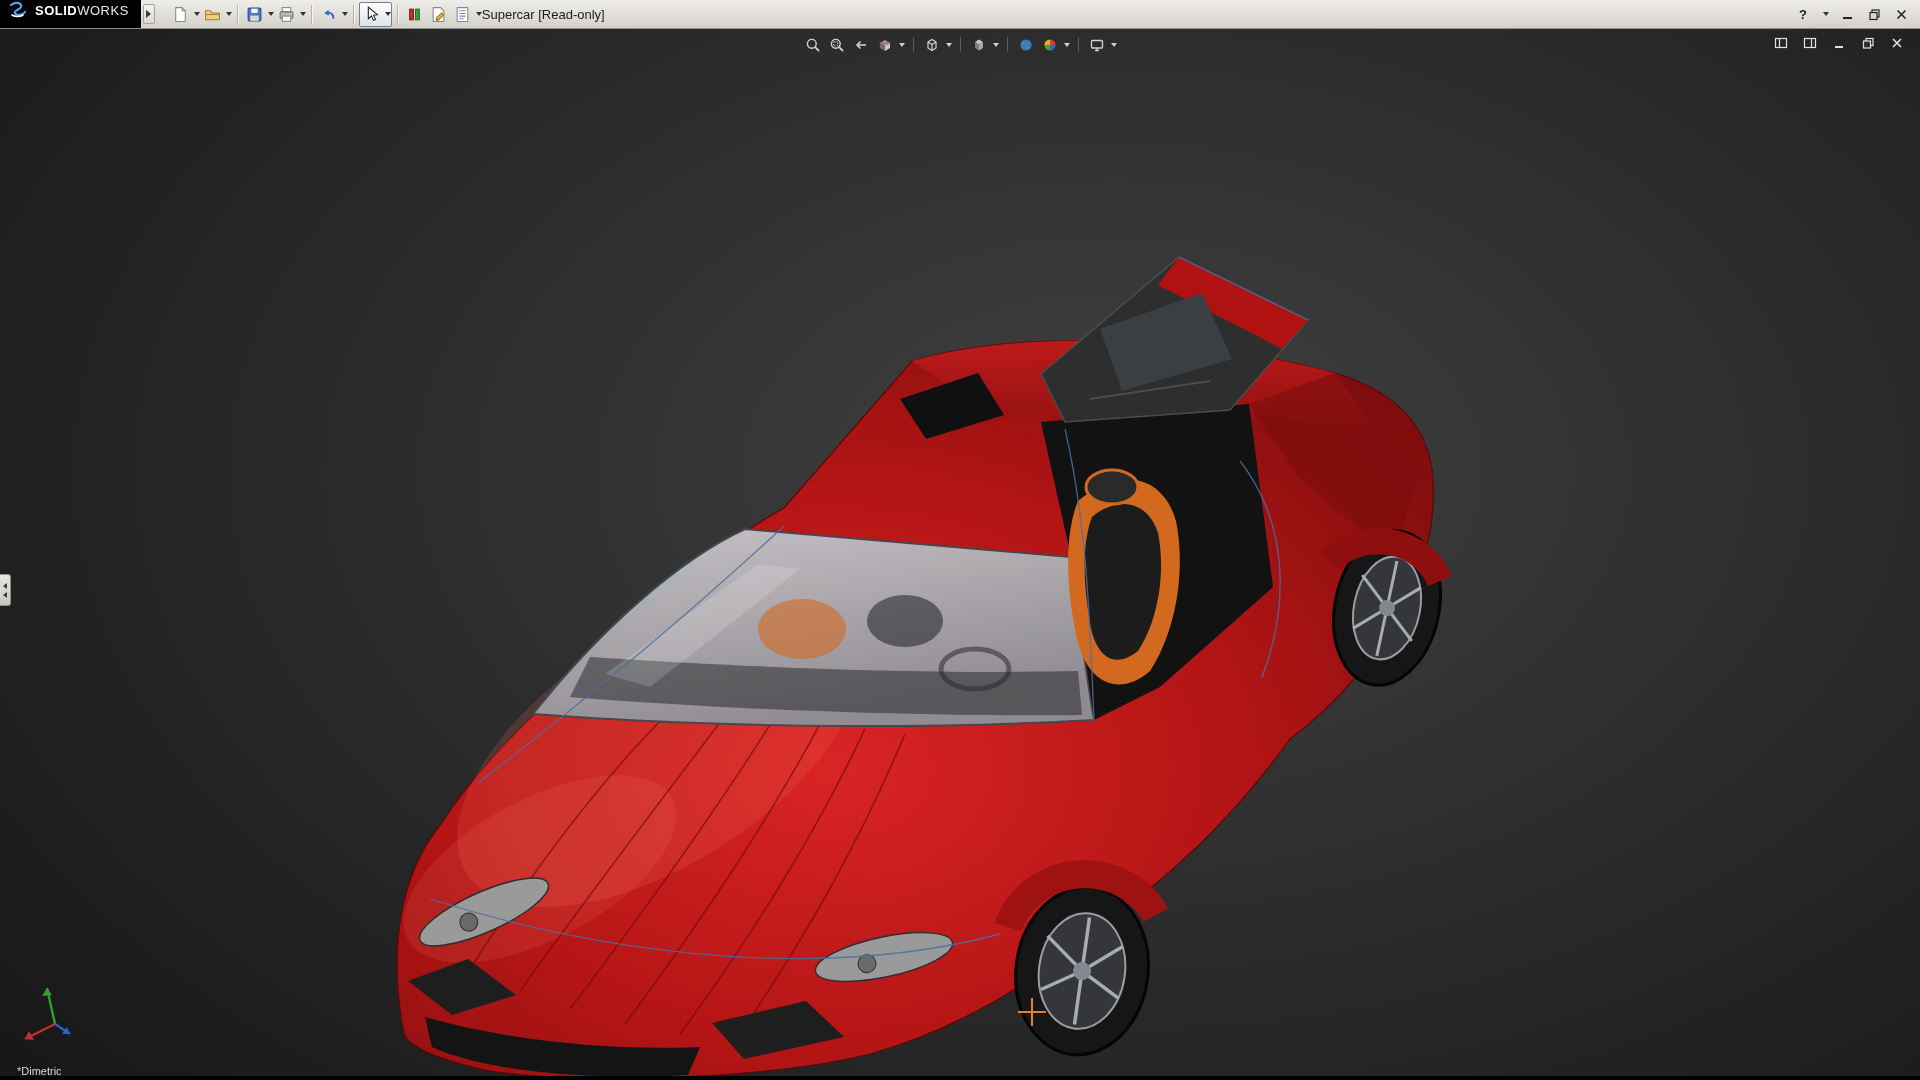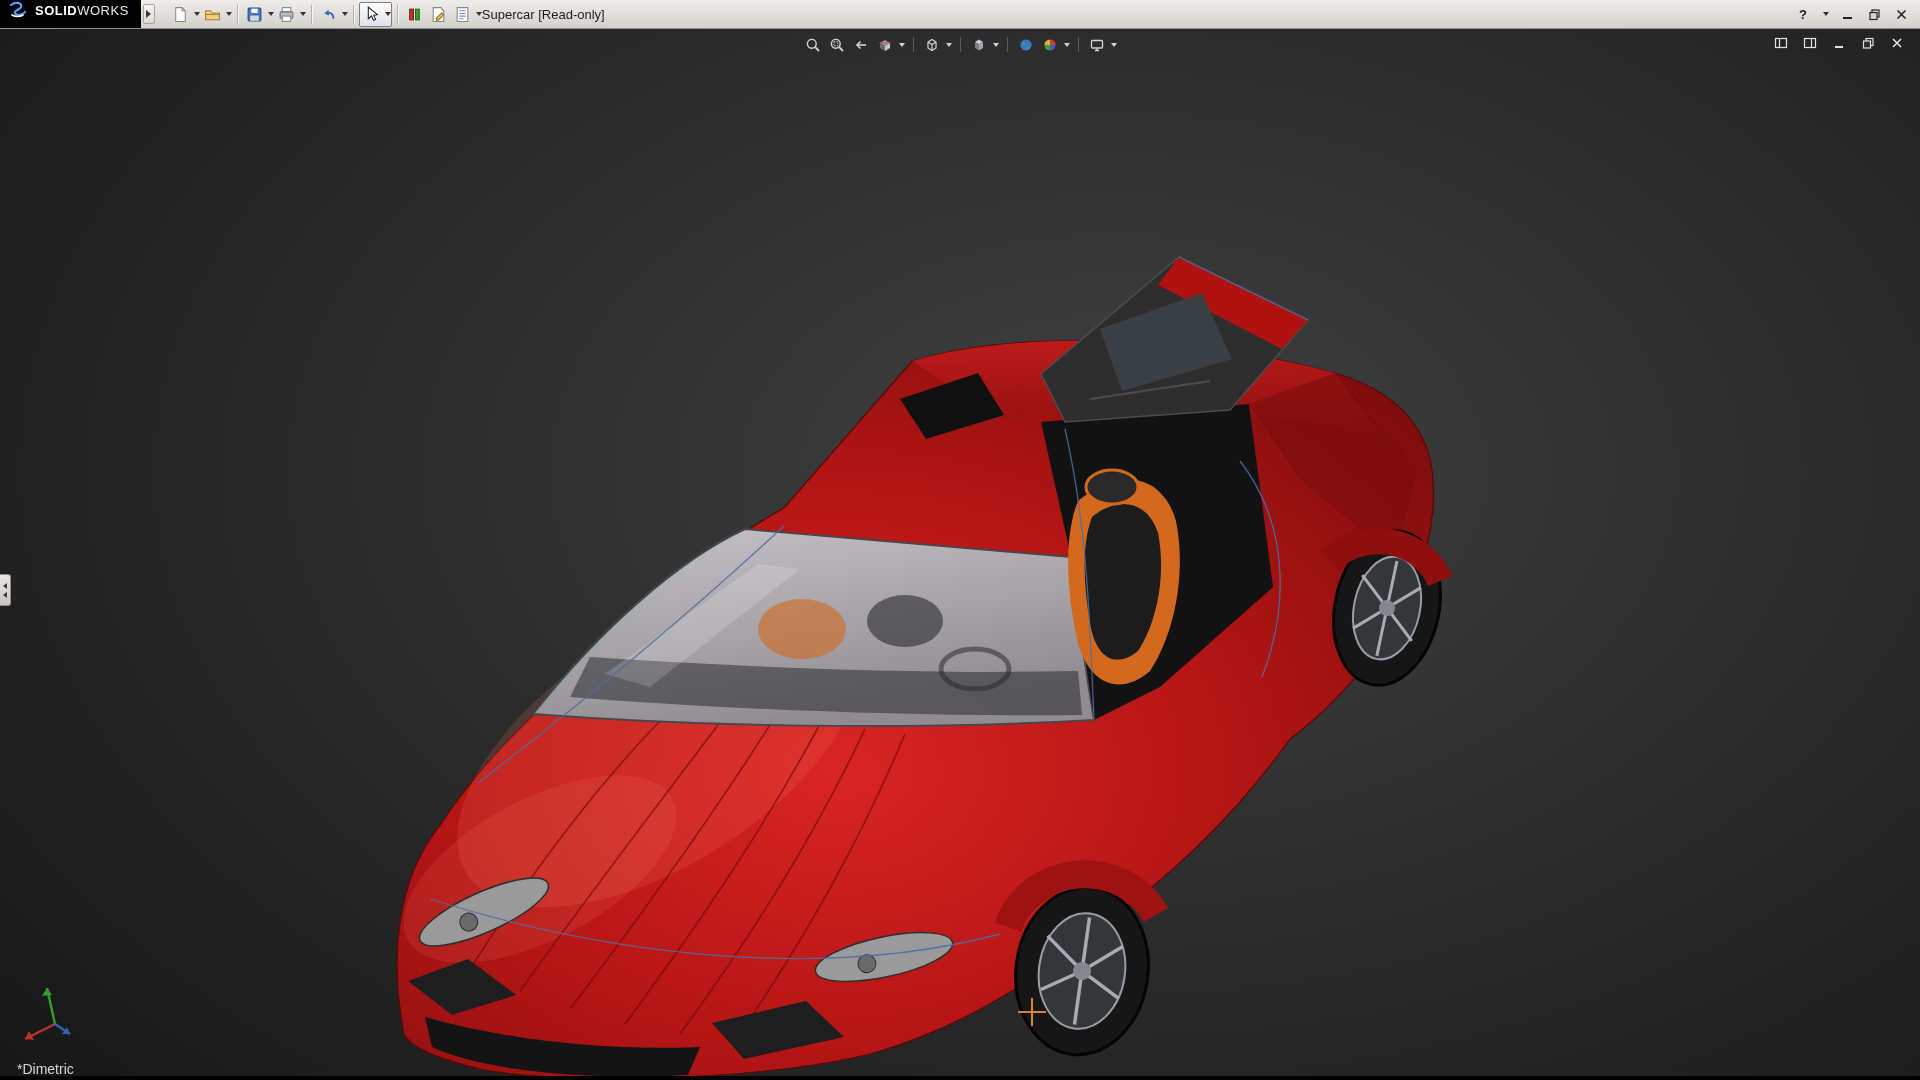--- a/index.html
+++ b/index.html
@@ -49,21 +49,21 @@
     border-radius:2px; }
   .hbtn svg { width:16px; height:16px; }
   .hdd { width:0; height:0; border-left:3px solid transparent; border-right:3px solid transparent;
     border-top:4px solid #cfd3d7; margin:0 1px; }
   .hsep { width:1px; height:15px; background:rgba(255,255,255,.22); margin:0 4px; }
 
   .doc-controls { position:absolute; top:6px; right:14px; display:flex; align-items:center; gap:11px; }
   .dbtn { width:18px; height:16px; display:flex; align-items:center; justify-content:center; }
   .dbtn svg { width:14px; height:14px; }
 
-  .view-label { position:absolute; left:17px; bottom:3px; font-size:14px; color:#d6d6d6; }
+  .view-label { position:absolute; left:17px; bottom:3px; font-size:11px; color:#d6d6d6; }
 
   .flyout-tab { position:absolute; left:0; top:545px; width:11px; height:32px;
     background:linear-gradient(#e8e6e2,#c9c6c0); border:1px solid #8f8c86; border-left:none;
     border-radius:0 3px 3px 0; display:flex; flex-direction:column; align-items:center; justify-content:center; gap:3px; }
   .tri-left { width:0; height:0; border-top:3px solid transparent; border-bottom:3px solid transparent; border-right:4px solid #3a3a3a; }
 
   .bottom-strip { position:absolute; left:0; right:0; bottom:0; height:4px; background:#000; }
 </style>
 </head>
 <body>

